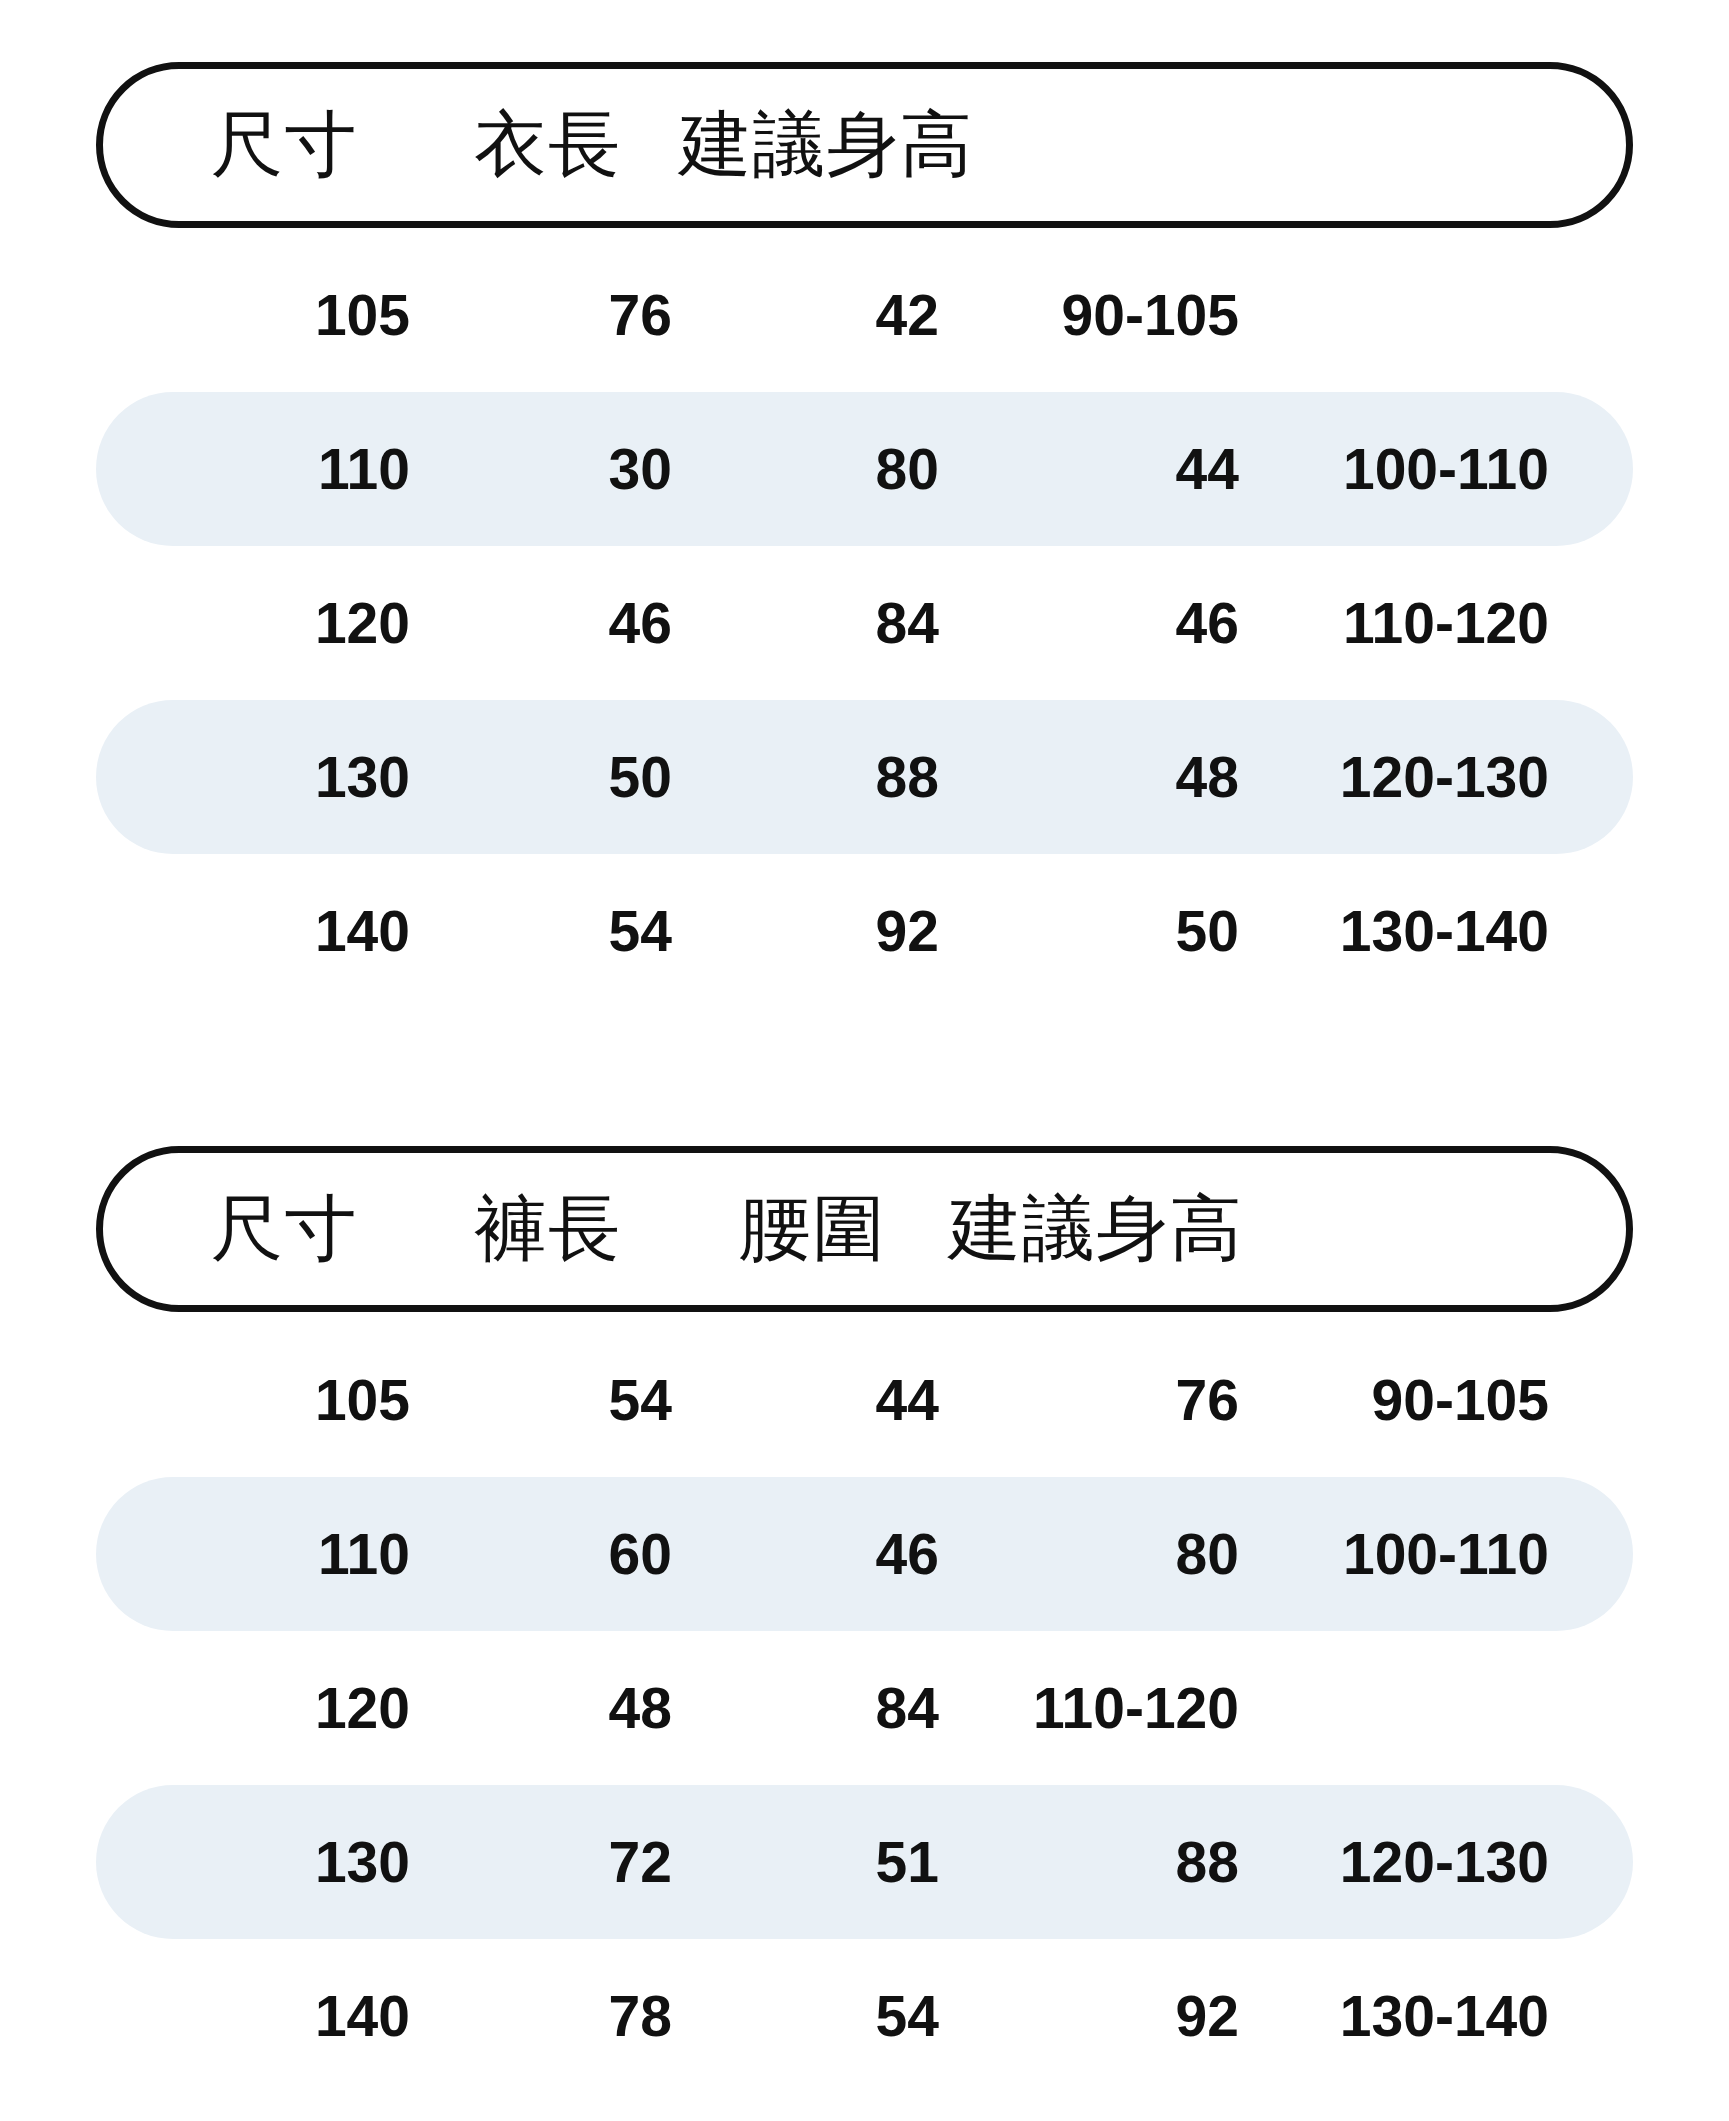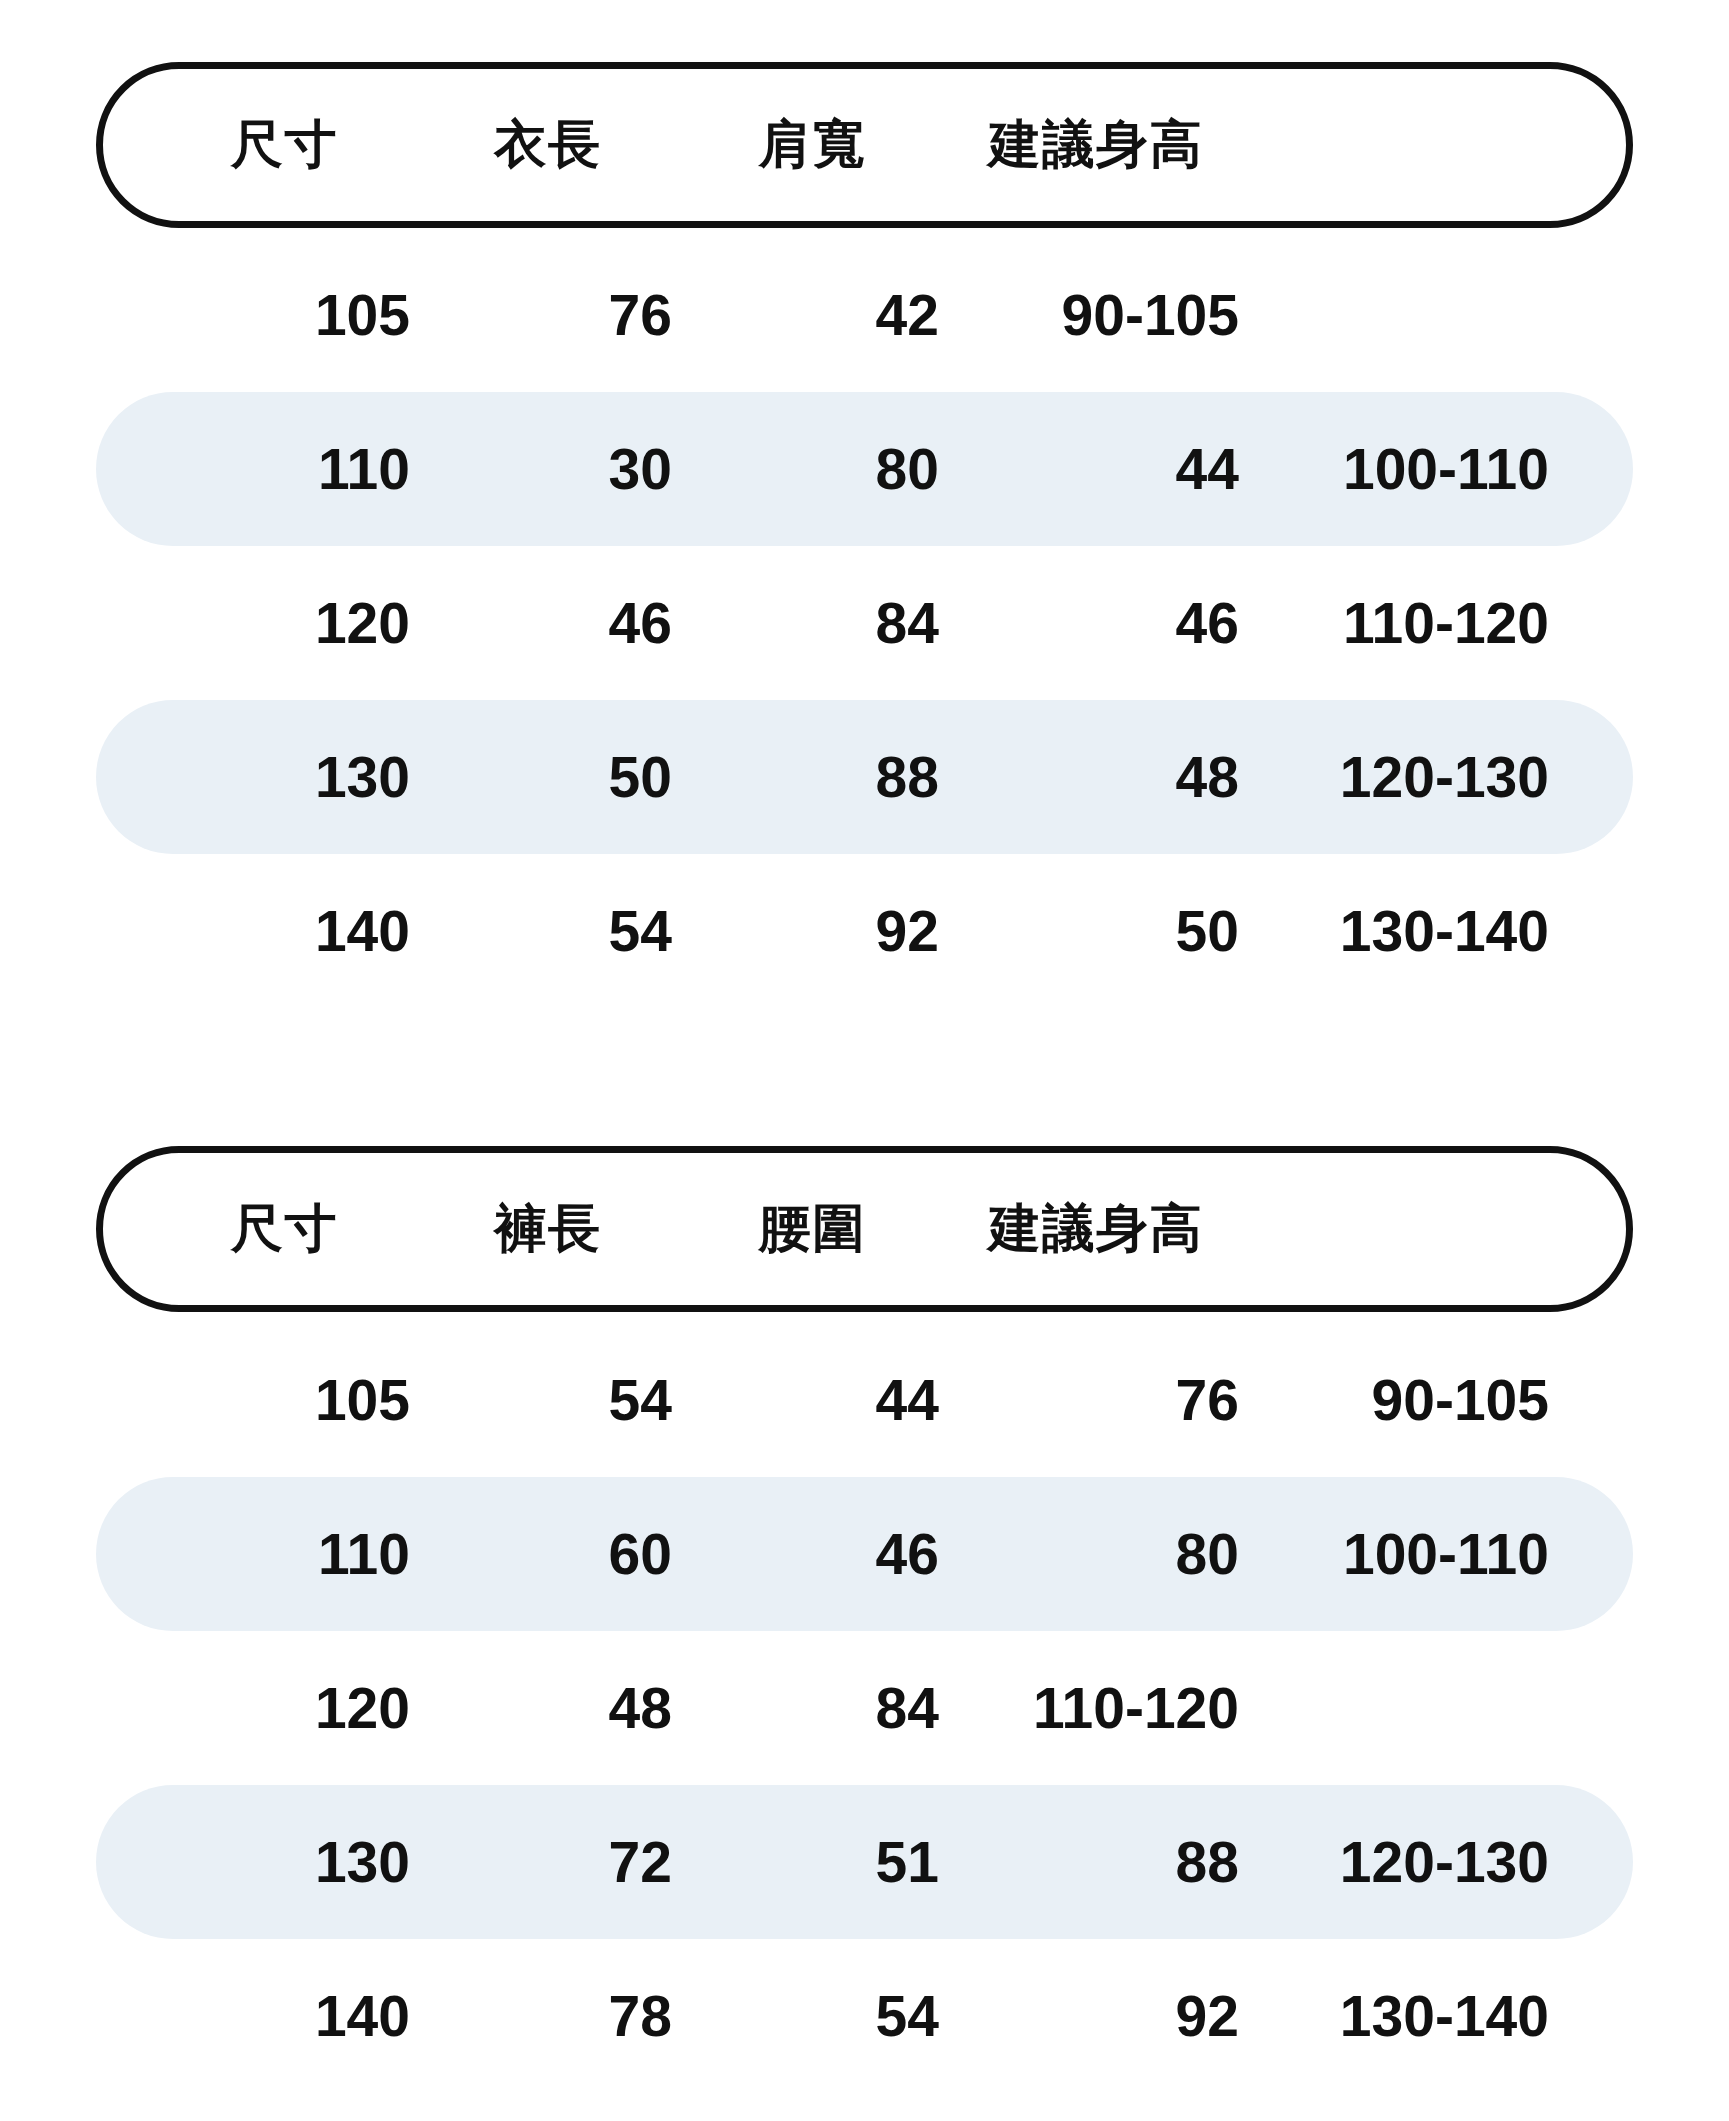--- a/index.html
+++ b/index.html
@@ -26,22 +26,22 @@
     height: 166px;
     background: var(--paper);
     border: 7px solid var(--ink);
     border-radius: 83px;
     display: grid;
     grid-template-columns: 265px 262px 267px 300px 310px;
     padding: 0 70px 0 49px;
     align-items: center;
   }
   .h-cell {
-    font-size: 52px;
-    font-weight: 700;
+    font-size: 72px;
+    font-weight: 400;
     color: var(--ink);
     text-align: center;
     letter-spacing: 1.7px;
     white-space: nowrap;
   }
   .rows { margin-top: 10.4px; }
   .t-row {
     height: 154px;
     display: grid;
     grid-template-columns: 265px 262px 267px 300px 310px;
@@ -59,21 +59,20 @@
     white-space: nowrap;
   }
 </style>
 </head>
 <body>
 
 <section class="size-chart first">
   <div class="pill-header">
       <div class="h-cell">尺寸</div>
       <div class="h-cell">衣長</div>
-      <div class="h-cell">肩寬</div>
       <div class="h-cell">建議身高</div>
     </div>
   <div class="rows">
       <div class="t-row">
         <div class="d-cell">105</div>
         <div class="d-cell">76</div>
         <div class="d-cell">42</div>
         <div class="d-cell">90-105</div>
       </div>
       <div class="t-row striped">

